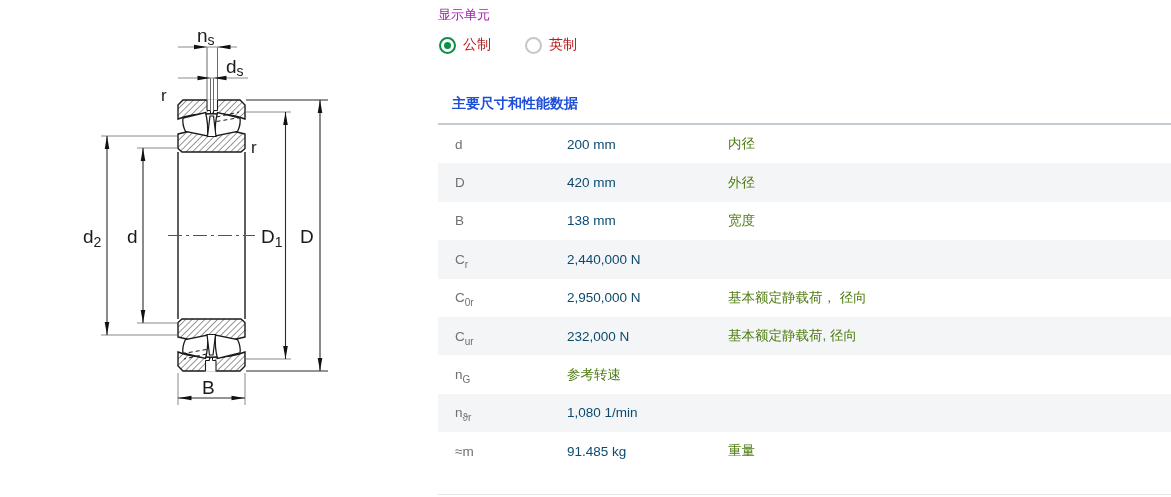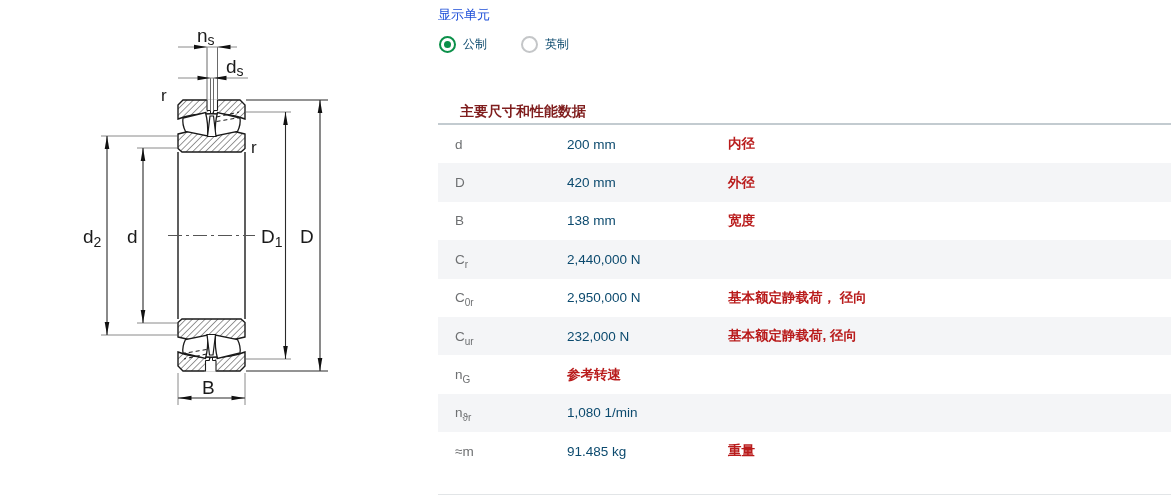--- a/index.html
+++ b/index.html
@@ -2,35 +2,35 @@
 <html><head>
 <meta charset="utf-8">
 <style>
   html,body{margin:0;padding:0;background:#fff;}
   #stage{position:relative;width:1171px;height:497px;background:#fff;overflow:hidden;
          font-family:"Liberation Sans",sans-serif;}
   
   #diagram{position:absolute;left:0;top:0;width:420px;height:497px;}
   
   #panel{position:absolute;left:438px;top:0;right:0;height:497px;}
-  .unit-label{position:absolute;top:6px;left:0;font-size:13px;color:#1d4ed8;}
+  .unit-label{position:absolute;top:6px;left:0;font-size:13px;color:#a21caf;}
   .radio-row{position:absolute;top:36px;left:1px;display:flex;align-items:center;gap:34px;}
   .radio-item{display:flex;align-items:center;gap:7px;cursor:pointer;}
   .radio{width:13px;height:13px;border-radius:50%;border:2px solid #c4c6c8;background:#fff;
          display:flex;align-items:center;justify-content:center;flex:0 0 auto;}
   .radio.selected{border-color:var(--accent,#0b9049);}
   .radio.selected::after{content:"";width:7px;height:7px;border-radius:50%;background:var(--accent,#0b9049);}
-  .radio-text{font-size:12px;color:#0c4a6e;font-family:Liberation Serif, serif;}
-  .section-title{position:absolute;top:95px;left:14px;font-size:14px;font-weight:bold;color:#7f1d1d;margin:8px;}
+  .radio-text{font-size:14px;color:#b91c1c;font-family:Liberation Serif, serif;}
+  .section-title{position:absolute;top:95px;left:14px;font-size:14px;font-weight:bold;color:#1d4ed8;margin:0;}
   .spec-table{position:absolute;top:123px;left:0;right:0;border-top:2px solid var(--tborder,#c3cbd0);}
   .spec-row{display:flex;align-items:center;height:38.4px;font-size:13.5px;}
   .spec-row.alt{background:var(--stripe,#f4f5f7);}
   .c1{width:112px;padding-left:17px;color:#6e7072;}
   .c2{width:161px;color:#0c4a6e;}
-  .c3{flex:1;color:#b91c1c;font-weight:bold;}
+  .c3{flex:1;color:#4d7c0f;}
   .c1 sub{font-size:10px;line-height:0;}
   .bottom-divider{position:absolute;top:494px;left:0;right:0;height:1px;background:#e2e5e7;}
   
   text{font-family:"Liberation Sans",sans-serif;fill:#1a1a1a;}
 </style>
 </head>
 <body>
 
 <div id="stage" style="--accent: #0b9049; --stripe: #f4f5f7; --tborder: #c3cbd0;">
 

